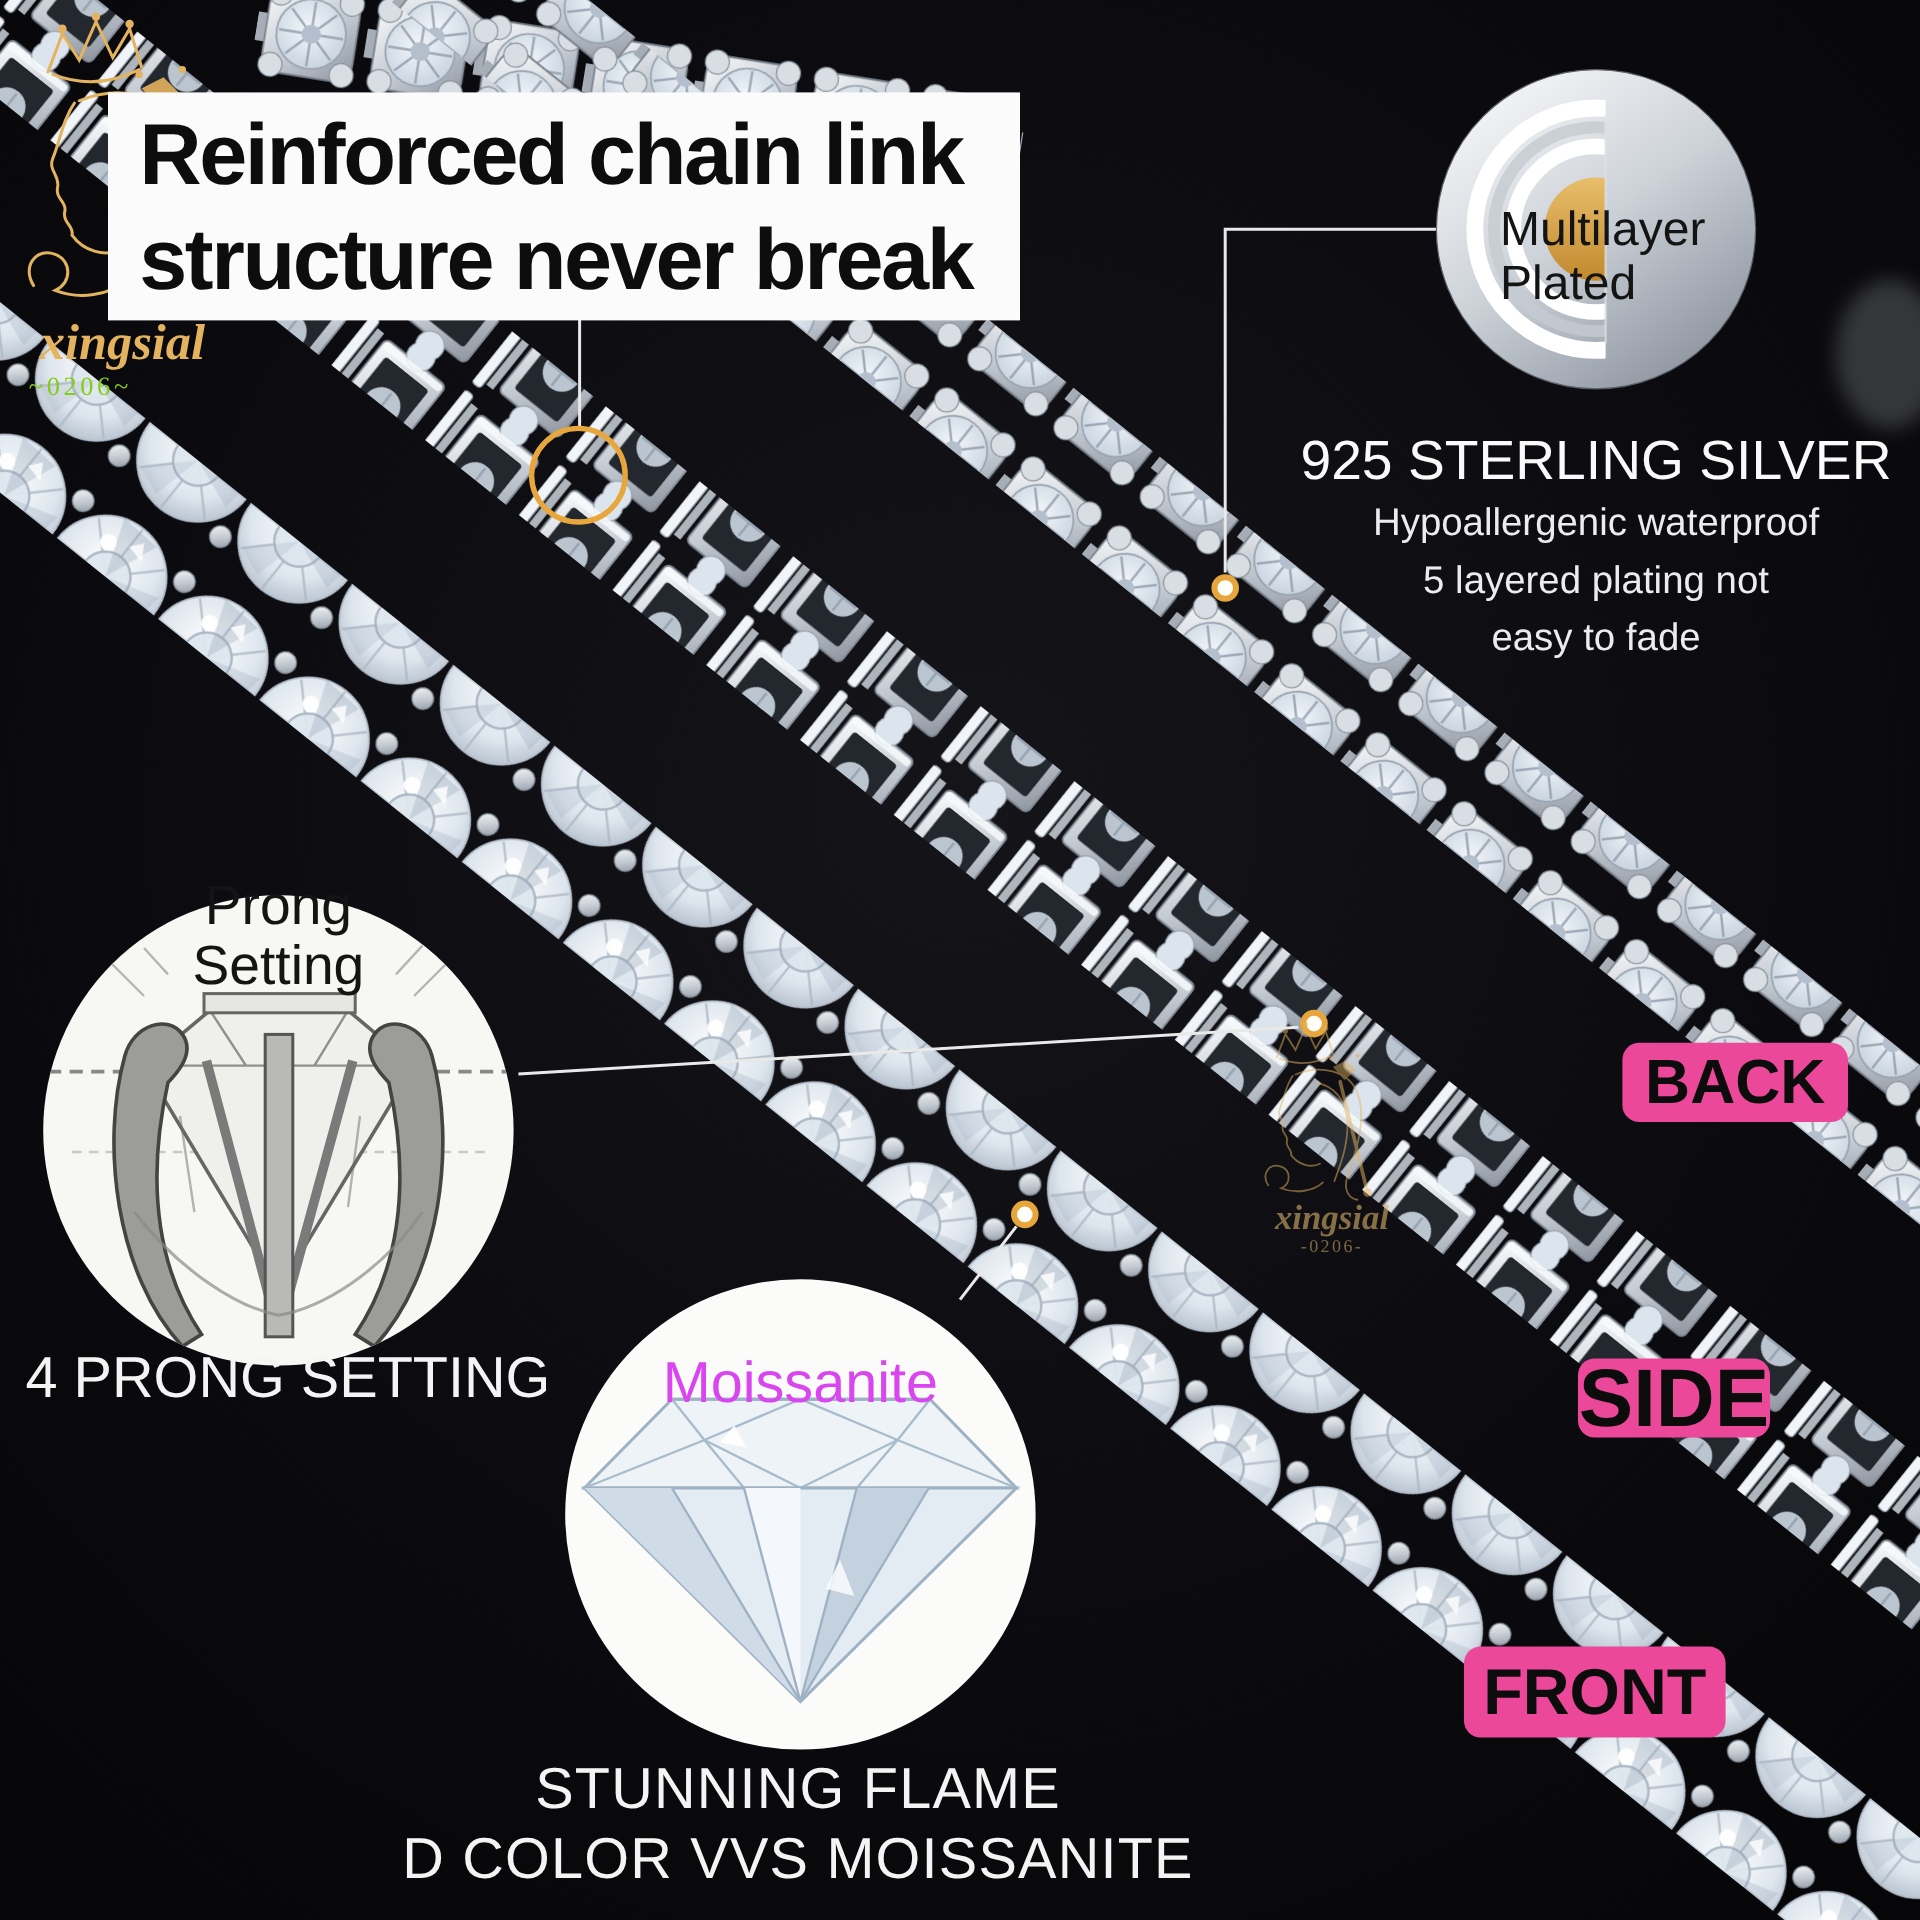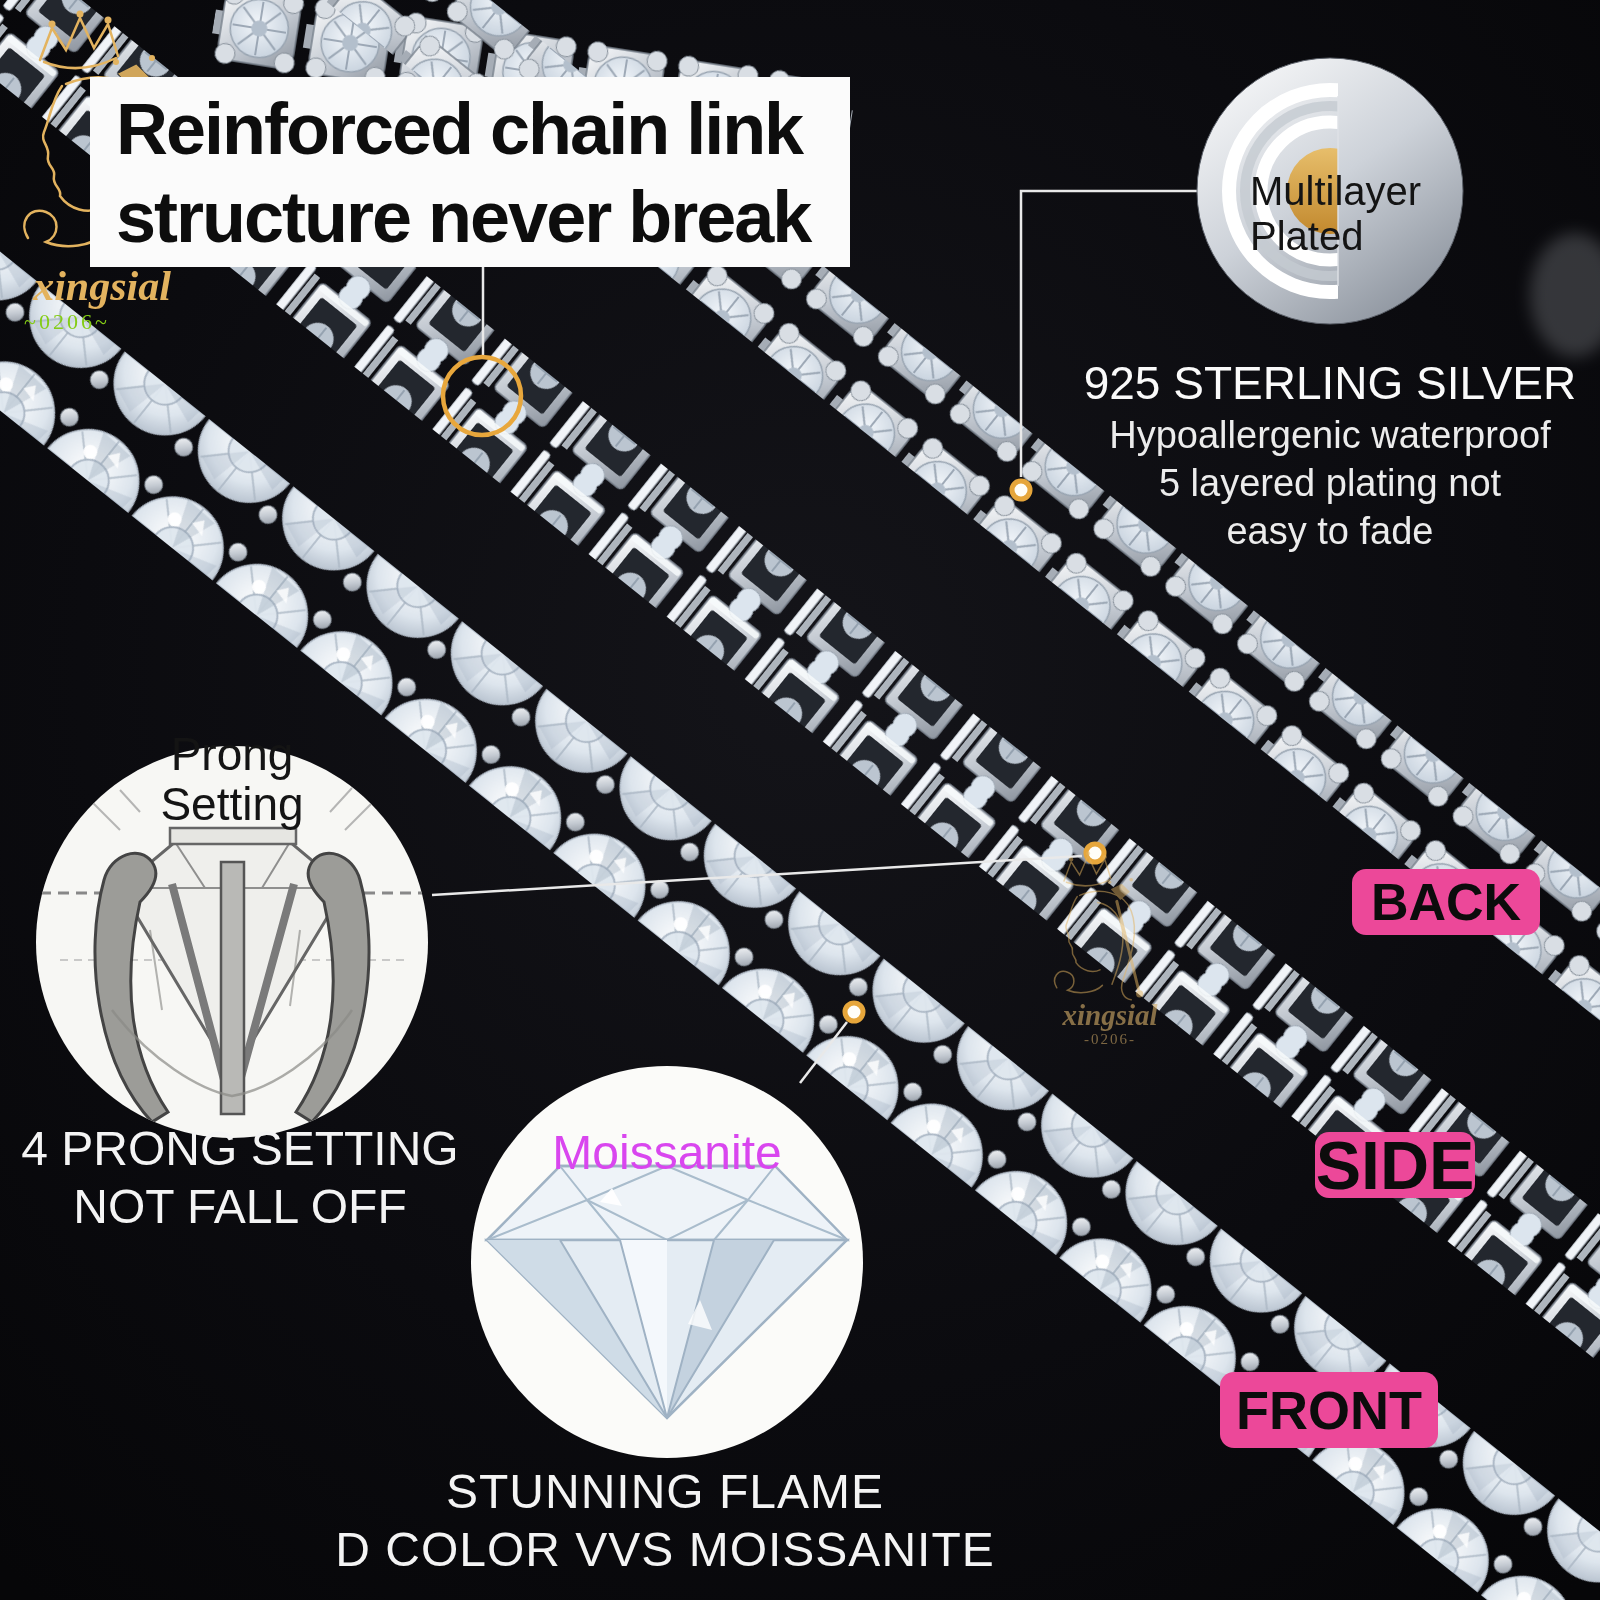--- a/index.html
+++ b/index.html
@@ -15,21 +15,21 @@
     color:#0d0d0d;font-weight:700;font-size:72px;line-height:88px;
     letter-spacing:-2px;padding-top:8px;padding-left:26px;box-sizing:border-box;
     white-space:nowrap;
   }
   .badge-label{
     left:1250px;top:152px;width:240px;font-size:40px;line-height:45px;
     color:#141414;font-weight:400;
   }
   .silver-block{left:1070px;top:338px;width:520px;text-align:center;}
   .silver-title{font-size:46px;font-weight:400;line-height:56px;color:#fafafa;letter-spacing:0px;}
-  .silver-line{font-size:38px;font-weight:400;line-height:48px;color:#ececec;}
+  .silver-line{font-size:32px;font-weight:400;line-height:48px;color:#ececec;}
   .view-label{
     background:#ec4899;color:#0c0c0c;font-weight:700;text-align:center;border-radius:14px;
   }
   .back-label{left:1352px;top:852px;width:188px;height:66px;font-size:52px;line-height:66px;}
   .side-label{left:1315px;top:1115px;width:160px;height:66px;font-size:68px;line-height:66px;}
   .front-label{left:1220px;top:1355px;width:218px;height:76px;font-size:54px;line-height:76px;}
   .prong-label{left:82px;top:712px;width:300px;color:#141414;font-size:46px;line-height:50px;font-weight:400;text-align:center;}
   .prong-caption{left:5px;top:1103px;width:470px;font-size:48px;line-height:58px;font-weight:400;letter-spacing:0px;}
   .moiss-label{left:517px;top:1110px;width:300px;color:#d946ef;font-size:48px;line-height:52px;font-weight:400;text-align:center;}
   .moiss-caption{left:310px;top:1446px;width:710px;font-size:48px;line-height:58px;font-weight:400;letter-spacing:1px;}
@@ -258,21 +258,20 @@
   <div class="abs view-label back-label">BACK</div>
   <div class="abs view-label side-label">SIDE</div>
   <div class="abs view-label front-label">FRONT</div>
 
   <div class="abs prong-label">
     <div>Prong</div>
     <div>Setting</div>
   </div>
   <div class="abs txt prong-caption">
     <div>4 PRONG SETTING</div>
-    <div>NOT FALL OFF</div>
   </div>
 
   <div class="abs moiss-label">Moissanite</div>
   <div class="abs txt moiss-caption">
     <div>STUNNING FLAME</div>
     <div>D COLOR VVS MOISSANITE</div>
   </div>
 
   <div class="abs brand-name">xingsial</div>
   <div class="abs brand-code">~0206~</div>

